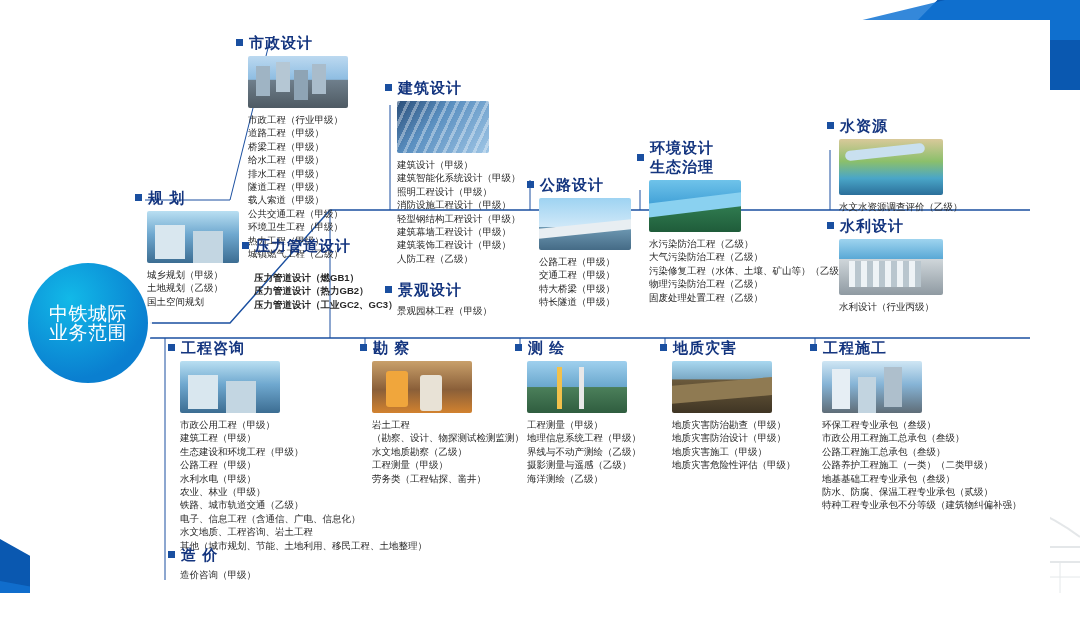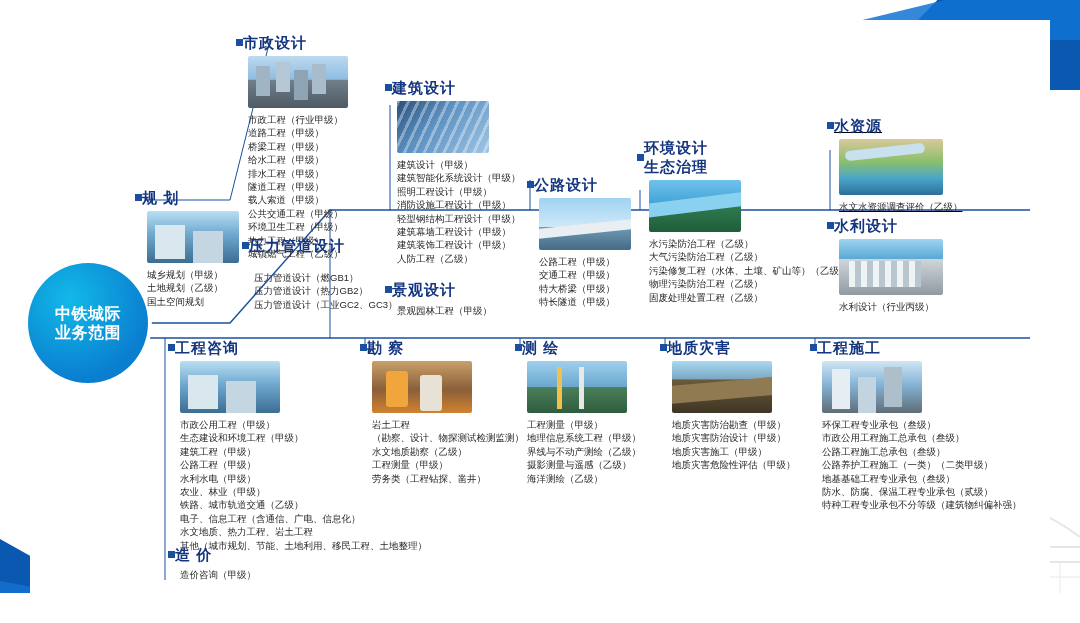--- a/index.html
+++ b/index.html
@@ -22,24 +22,24 @@
   .bridge{position:absolute;right:0;bottom:26px;width:640px;height:200px;opacity:.20;}
   .panel{position:absolute;left:30px;top:20px;width:1020px;height:575px;background:#ffffff;}
   .panel-inner{position:absolute;inset:0;}
   
   .ribbon{position:absolute;left:0;top:0;width:1020px;height:575px;}
   
   .badge{position:absolute;left:-2px;top:243px;width:120px;height:120px;border-radius:50%;
     background:radial-gradient(circle at 35% 30%,#12b9e8,#0a7fd0 70%);
     color:#fff;display:flex;flex-direction:column;align-items:center;justify-content:center;
     box-shadow:0 0 0 4px rgba(255,255,255,.9);}
-  .badge span{font-size:16px;line-height:19px;font-weight:bold;letter-spacing:.5px;}
+  .badge span{font-size:19px;line-height:19px;font-weight:normal;letter-spacing:.5px;}
   
   .node{position:absolute;}
-  .node-head{display:flex;align-items:center;margin-bottom:4px;}
+  .node-head{display:flex;align-items:center;gap:6px;margin-bottom:4px;}
   .sq{width:7px;height:7px;background:#1a4fa0;display:inline-block;flex:0 0 auto;}
   .node-title{font-size:15px;font-weight:bold;color:#14357f;letter-spacing:1px;white-space:pre-line;line-height:19px;}
   .thumb{width:92px;height:52px;border-radius:2px;margin:4px 0 5px 12px;overflow:hidden;position:relative;}
   .thumb.w100{width:100px;}
   .thumb.w104{width:104px;height:56px;}
   .items{margin-left:12px;}
   .item{font-size:9.5px;color:#262626;line-height:13.4px;white-space:nowrap;}
   
   .t-city{background:linear-gradient(180deg,#bcd9f0 0%,#8ebde2 45%,#6f7f8c 46%,#4e5a63 100%);}
   .t-city:after{content:"";position:absolute;left:8px;top:10px;width:14px;height:30px;background:#9fb4c4;box-shadow:20px -4px 0 0 #b5c7d4,38px 4px 0 0 #8ea4b5,56px -2px 0 0 #a9bccb;}
@@ -177,21 +177,21 @@
       <div class="thumb t-env"></div>
       <div class="items">
         <div class="item">水污染防治工程（乙级）</div>
         <div class="item">大气污染防治工程（乙级）</div>
         <div class="item">污染修复工程（水体、土壤、矿山等）（乙级）</div>
         <div class="item">物理污染防治工程（乙级）</div>
         <div class="item">固废处理处置工程（乙级）</div>
       </div>
     </div>
 
-    <div class="node" style="left:797px;top:96px;text-decoration:underline;">
+    <div class="node" style="left:797px;top:96px;">
       <div class="node-head">
         <i class="sq"></i>
         <span class="node-title">水资源</span>
       </div>
       <div class="thumb t-water w104"></div>
       <div class="items">
         <div class="item">水文水资源调查评价（乙级）</div>
       </div>
     </div>
 
@@ -217,21 +217,21 @@
         <div class="item">土地规划（乙级）</div>
         <div class="item">国土空间规划</div>
       </div>
     </div>
 
     <div class="node" style="left:212px;top:216px;">
       <div class="node-head">
         <i class="sq"></i>
         <span class="node-title">压力管道设计</span>
       </div>
-      <div class="items" style="margin-top:16px;">
+      <div class="items" style="margin-top:16px;font-weight:bold;">
         <div class="item">压力管道设计（燃GB1）</div>
         <div class="item">压力管道设计（热力GB2）</div>
         <div class="item">压力管道设计（工业GC2、GC3）</div>
       </div>
     </div>
 
     <div class="node" style="left:355px;top:260px;">
       <div class="node-head">
         <i class="sq"></i>
         <span class="node-title">景观设计</span>
@@ -242,28 +242,28 @@
     </div>
 
     <div class="node" style="left:138px;top:318px;">
       <div class="node-head">
         <i class="sq"></i>
         <span class="node-title">工程咨询</span>
       </div>
       <div class="thumb t-consult w100"></div>
       <div class="items">
         <div class="item">市政公用工程（甲级）</div>
+        <div class="item">建筑工程（甲级）</div>
         <div class="item">生态建设和环境工程（甲级）</div>
-        <div class="item">建筑工程（甲级）</div>
         <div class="item">公路工程（甲级）</div>
         <div class="item">水利水电（甲级）</div>
         <div class="item">农业、林业（甲级）</div>
         <div class="item">铁路、城市轨道交通（乙级）</div>
         <div class="item">电子、信息工程（含通信、广电、信息化）</div>
-        <div class="item">水文地质、热力工程、岩土工程</div>
+        <div class="item">水文地质、工程咨询、岩土工程</div>
         <div class="item">其他（城市规划、节能、土地利用、移民工程、土地整理）</div>
       </div>
     </div>
 
     <div class="node" style="left:138px;top:525px;">
       <div class="node-head">
         <i class="sq"></i>
         <span class="node-title">造 价</span>
       </div>
       <div class="items" style="margin-top:3px;">

